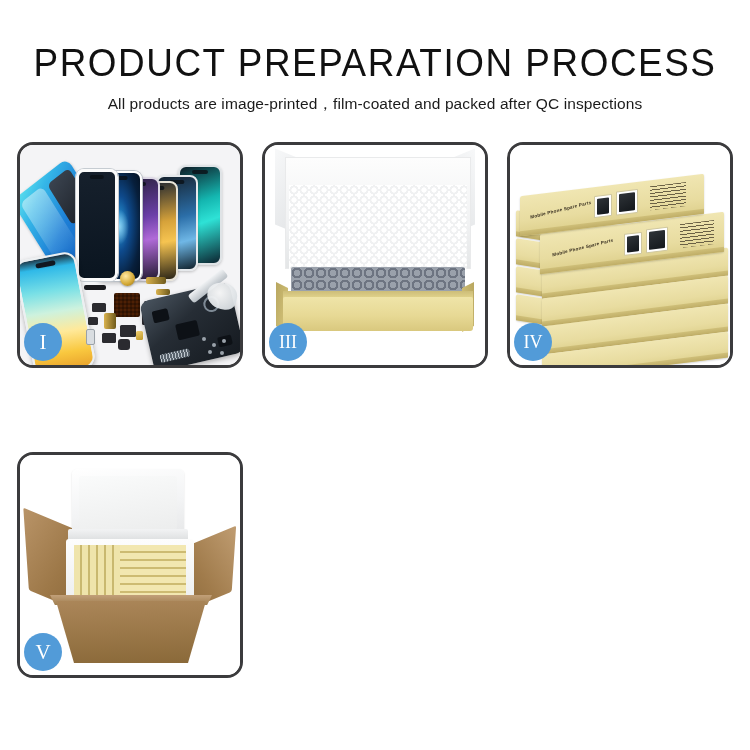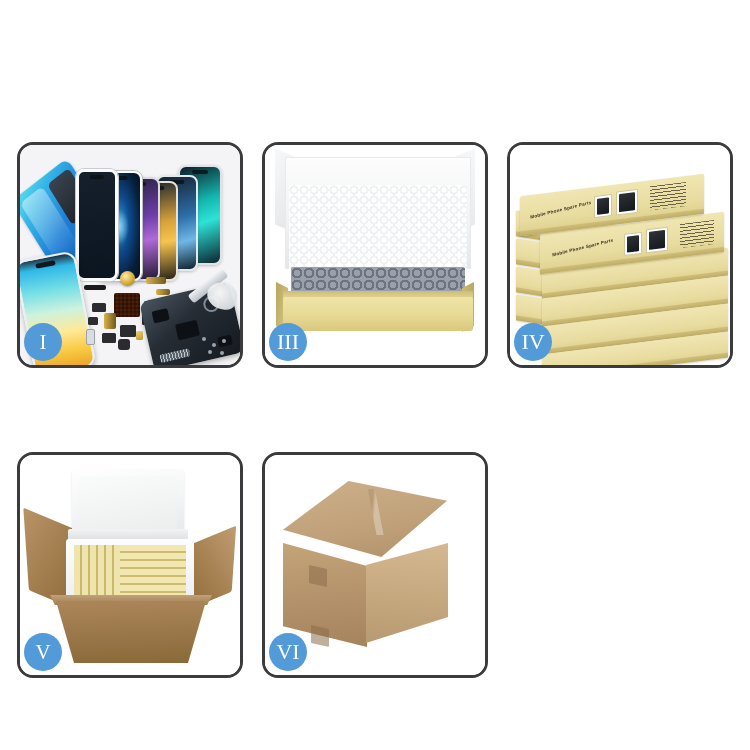--- a/index.html
+++ b/index.html
@@ -85,21 +85,21 @@
     border-radius: 50%;
     background: #529bd8;
     color: #ffffff;
     font-family: "Liberation Serif", serif;
     font-size: 21px;
     line-height: 38px;
     text-align: center;
     letter-spacing: 0px;
     z-index: 20;
   }
-  .badge.wide { font-size: 22px; }
+  .badge.wide { font-size: 18px; }
 
   
   .p1-bg { position:absolute; inset:0; background:#f4f4f6; }
 
   
   .p1-lcd {
     position:absolute; left:7px; top:28px; width:70px; height:86px;
     background:
       linear-gradient(150deg,#5fe4ee 0%,#35b7e8 22%,#1d7fd6 55%,#1659b8 100%);
     border-radius:9px;
@@ -468,20 +468,24 @@
     position:absolute; left:64px; top:34px; width:88px; height:46px;
     background:linear-gradient(96deg,rgba(0,0,0,.07) 0 48%, rgba(255,255,255,.3) 52% 100%);
     clip-path: polygon(44% 0%, 52% 0%, 62% 100%, 54% 100%);
   }
 </style>
 </head>
 <body>
 
 <div id="page">
 
+  <div class="header">
+    <div class="page-title">PRODUCT PREPARATION PROCESS</div>
+    <div class="page-subtitle">All products are image-printed，film-coated and packed after QC inspections</div>
+  </div>
 
   <div class="grid">
 
     <div class="panel">
       <div class="panel-inner">
         <div class="p1-bg"></div>
 
         <div class="p1-lcd"></div>
 
         <div class="p1-fan">
@@ -634,27 +638,15 @@
         <div class="p5-inner">
           <span class="p5-vert"></span>
           <span class="p5-horz"></span>
         </div>
         <div class="p5-lip"></div>
         <div class="p5-front"></div>
       </div>
       <div class="badge">V</div>
     </div>
 
-    <div class="panel">
-      <div class="panel-inner">
-        <div class="p6-bg"></div>
-        <div class="p6-top"></div>
-        <div class="p6-topseam"></div>
-        <div class="p6-left"></div>
-        <div class="p6-right"></div>
-        <div class="p6-tape1"></div>
-        <div class="p6-tape2"></div>
-      </div>
-      <div class="badge wide">VI</div>
-    </div>
 
   </div>
 </div>
 
 </body></html>

